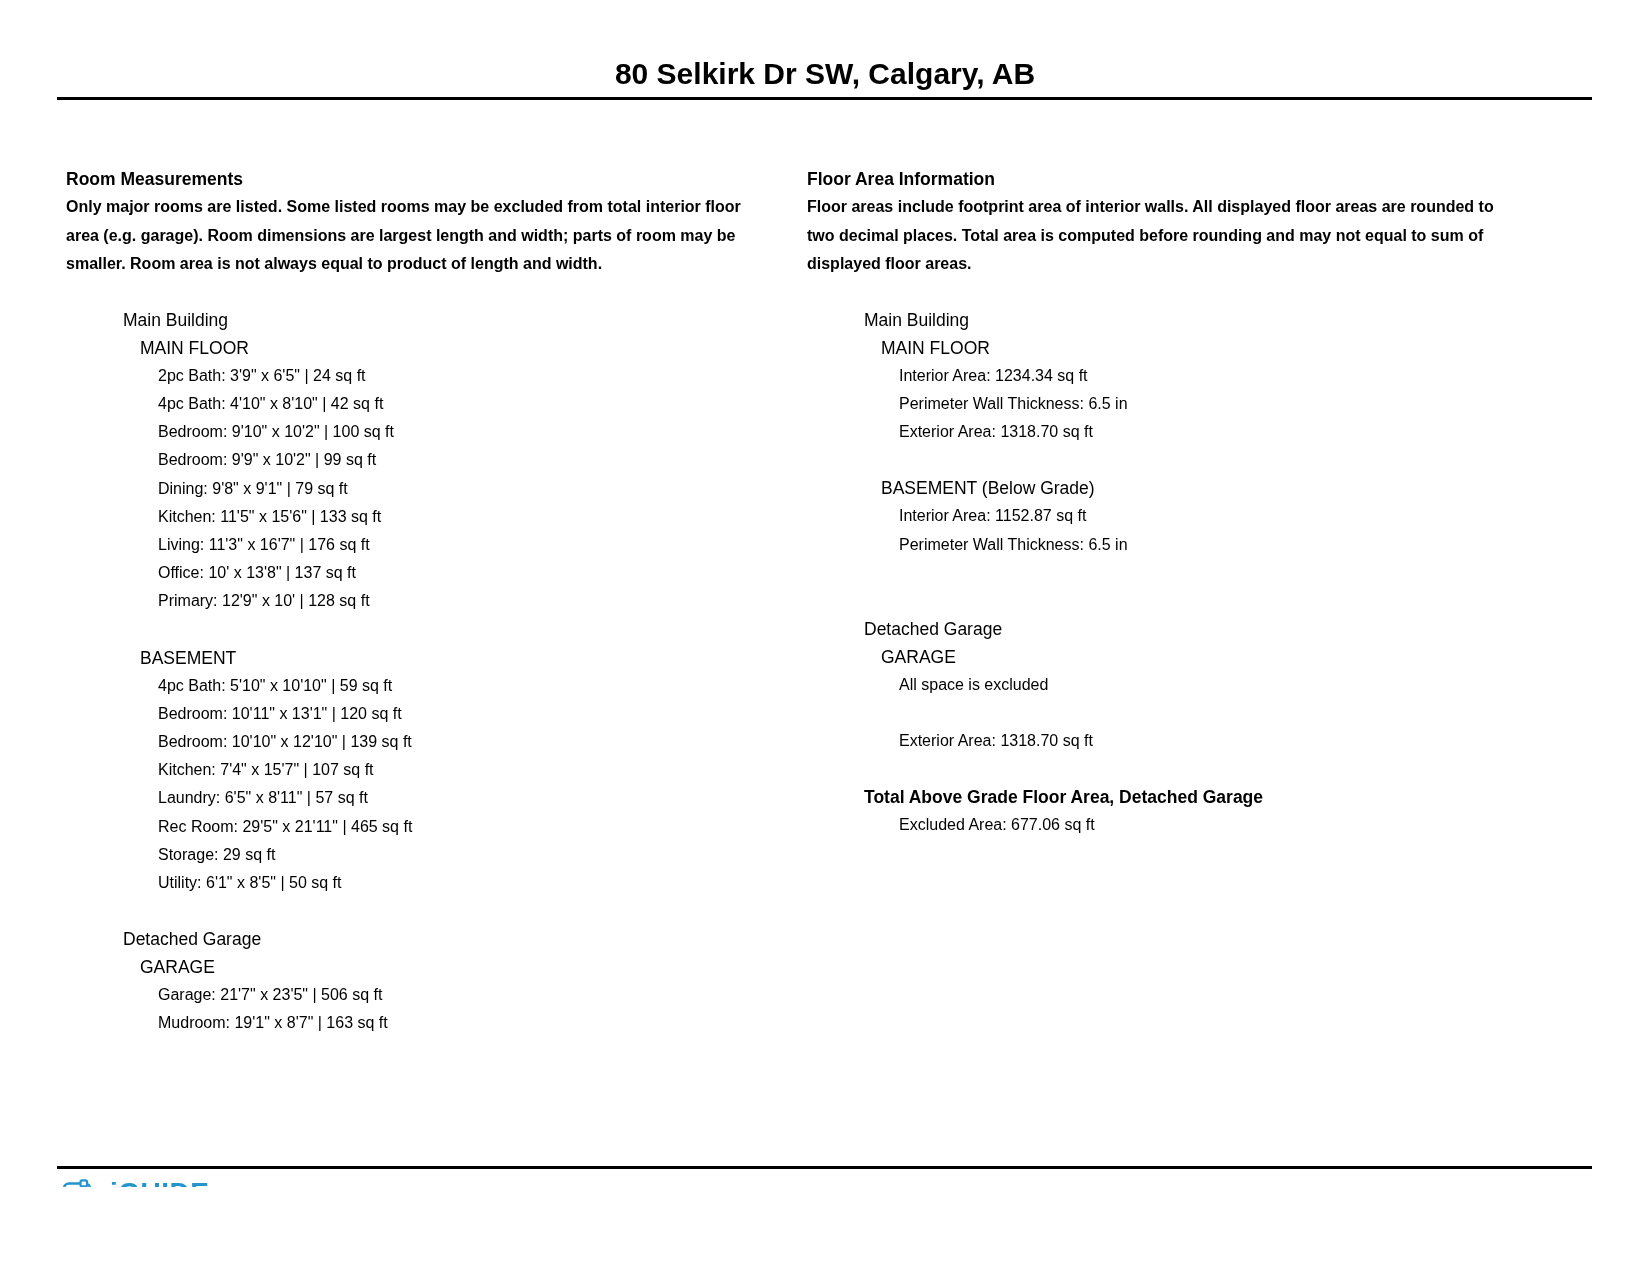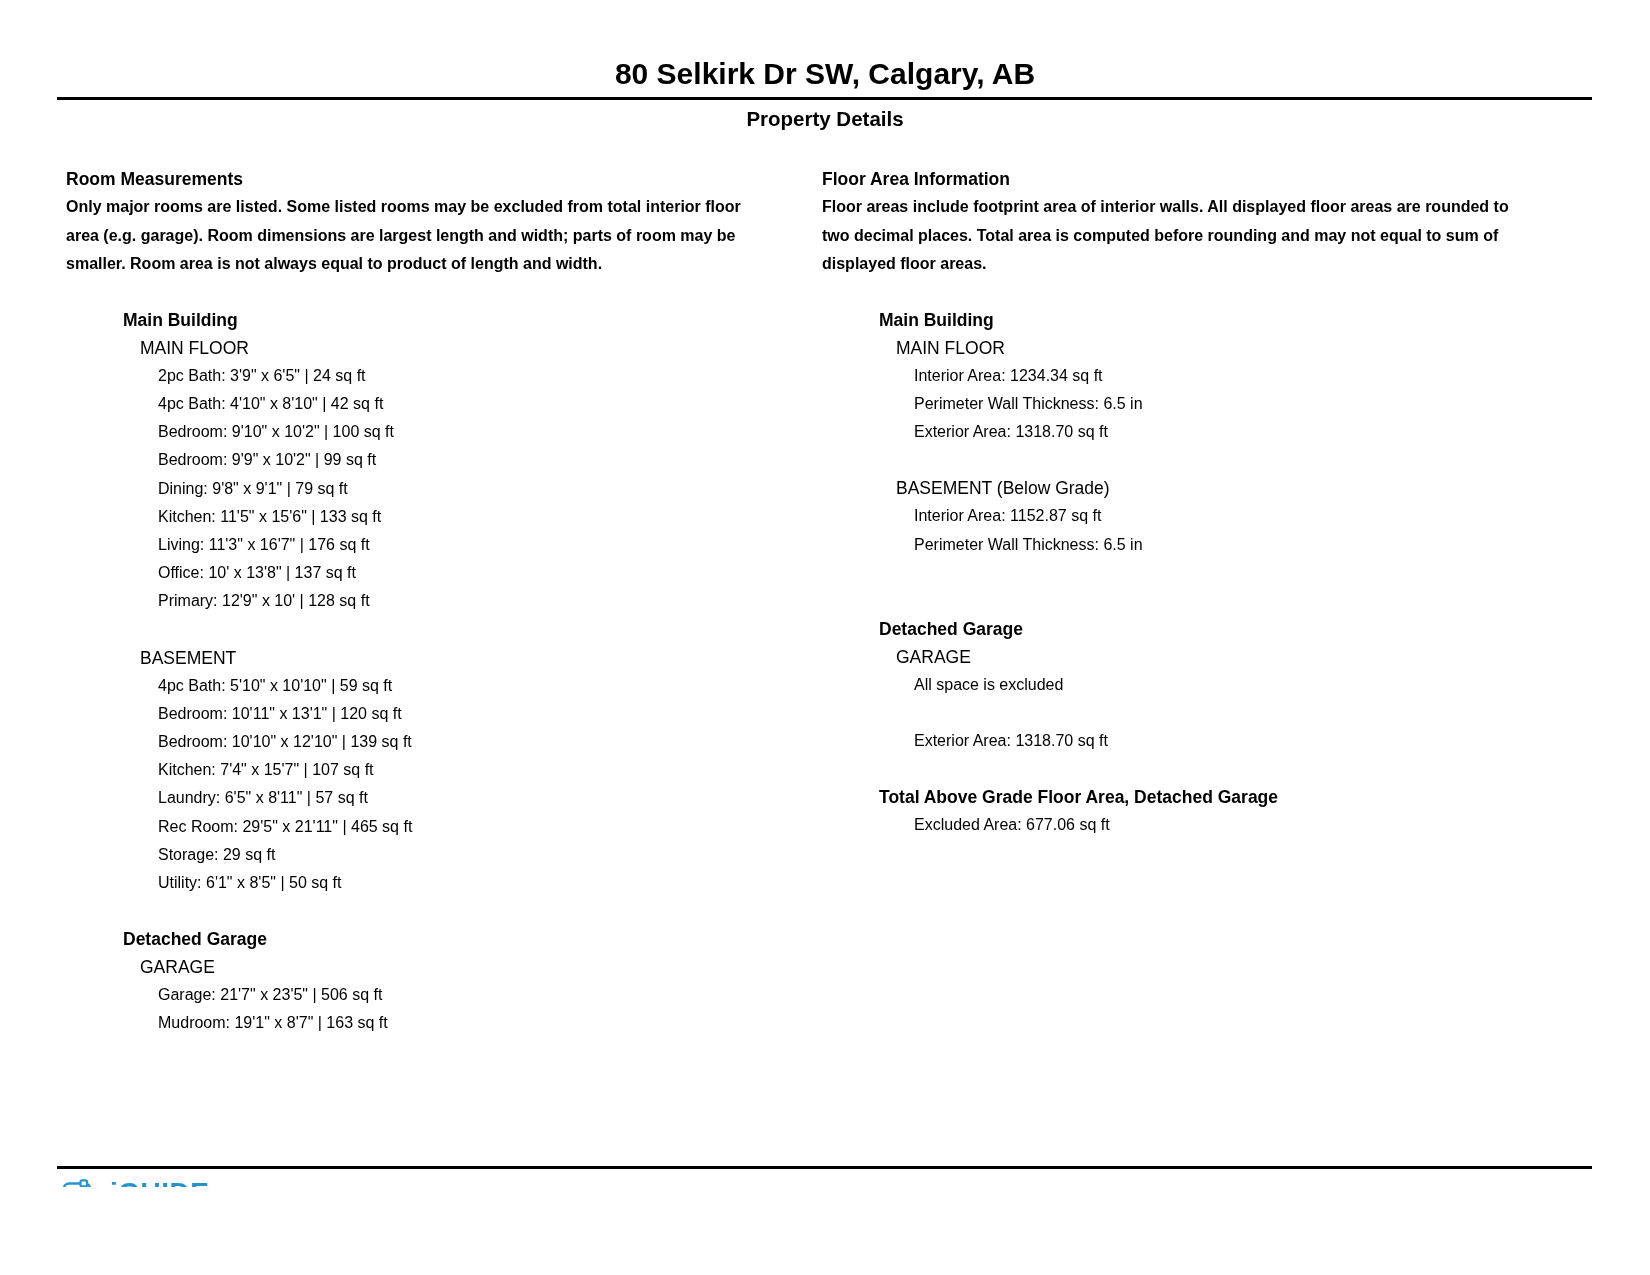--- a/index.html
+++ b/index.html
@@ -31,31 +31,31 @@
     position: absolute;
     top: 107px; left: 0;
     width: 100%;
     text-align: center;
     font-size: 20.5px;
     font-weight: bold;
   }
 
   .col { position: absolute; top: 165px; }
   .col-left  { left: 66px;  width: 700px; }
-  .col-right { left: 807px; width: 712px; margin-left: 15px; }
+  .col-right { left: 807px; width: 712px; }
 
   .col-heading { font-size: 17.5px; font-weight: bold; line-height: 28px; }
   .col-desc    { font-size: 16px; line-height: 28.6px; font-weight: bold; }
 
   .buildings { margin-top: 27px; }
   .building + .building { margin-top: 28px; }
   .col-right .building + .building { margin-top: 56px; }
   .floor-group + .floor-group { margin-top: 28px; }
 
-  .building-name { font-size: 17.5px; font-weight: bold; line-height: 28px; padding-left: 57px; }
+  .building-name { font-size: 17.5px; font-weight: normal; line-height: 28px; padding-left: 57px; }
   .floor-name    { font-size: 17.5px; line-height: 28px; padding-left: 74px; }
   .item          { font-size: 16px;   line-height: 28.2px; padding-left: 92px; }
 
   .total { margin-top: 28px; }
   .total-name { font-size: 17.5px; font-weight: bold; line-height: 28px; padding-left: 57px; }
 
   .footer-rule {
     position: absolute;
     top: 1166px; left: 57px; right: 58px;
     height: 3px;
@@ -89,21 +89,20 @@
     line-height: 30px;
   }
 </style>
 </head>
 <body>
 
 <div class="page">
 
   <h1 class="title">80 Selkirk Dr SW, Calgary, AB</h1>
   <div class="title-rule"></div>
-  <h2 class="subtitle">Property Details</h2>
 
   <section class="col col-left">
     <h3 class="col-heading">Room Measurements</h3>
     <p class="col-desc">Only major rooms are listed. Some listed rooms may be excluded from total interior floor area (e.g. garage). Room dimensions are largest length and width; parts of room may be smaller. Room area is not always equal to product of length and width.</p>
     <div class="buildings">
         <div class="building">
           <div class="building-name">Main Building</div>
           <div class="floor-group">
             <div class="floor-name">MAIN FLOOR</div>
             <div class="item">2pc Bath: 3'9" x 6'5" | 24 sq ft</div>

